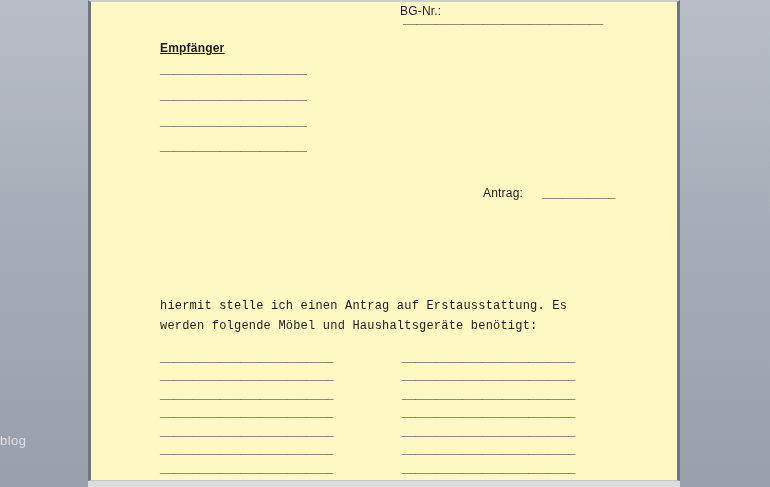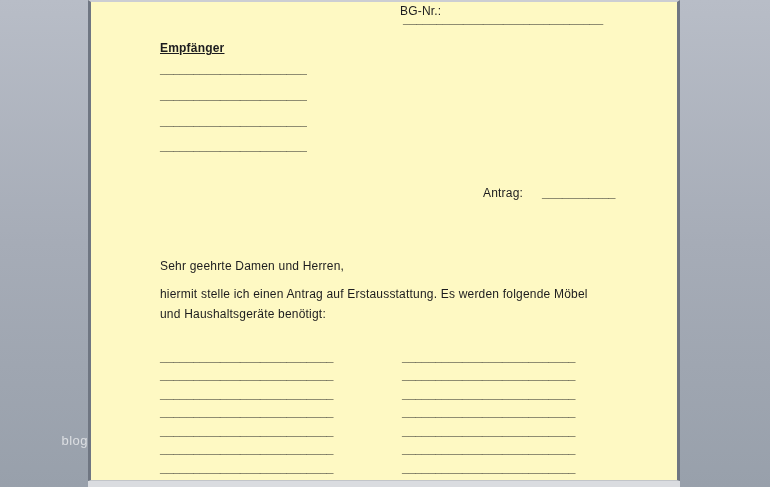--- a/index.html
+++ b/index.html
@@ -9,21 +9,21 @@
     height: 487px;
     overflow: hidden;
     background: linear-gradient(180deg, #b8bdc7 0%, #a6acb7 50%, #98a0ab 100%);
     font-family: "Liberation Sans", sans-serif;
   }
   .blog-watermark {
     position: absolute;
     left: 0;
     top: 433px;
     width: 88px;
-    text-align: right;
+    text-align: left;
     font-size: 13px;
     letter-spacing: 0.5px;
     color: rgba(255, 255, 255, 0.65);
   }
   .doc-column {
     position: absolute;
     left: 88px;
     top: 0;
     width: 592px;
     height: 487px;
@@ -79,23 +79,22 @@
       <div class="t ln" style="left:69px; top:60px;">______________________</div>
       <div class="t ln" style="left:69px; top:86px;">______________________</div>
       <div class="t ln" style="left:69px; top:112px;">______________________</div>
       <div class="t ln" style="left:69px; top:137px;">______________________</div>
 
       <div class="t" style="left:392px; top:184px;">
         <span>Antrag:</span><span class="ln date-gap">___________</span>
       </div>
 
 
-      <div class="t" style="left:69px; top:257px;">Sehr geehrte Damen und Herren,</div>
 
-      <div class="t para" style="left:69px; top:282px;">hiermit stelle ich einen Antrag auf Erstausstattung. Es werden folgende Möbel und Haushaltsgeräte benötigt:</div>
+      <div class="t para" style="left:69px; top:294px;font-family:Liberation Mono, monospace;">hiermit stelle ich einen Antrag auf Erstausstattung. Es werden folgende Möbel und Haushaltsgeräte benötigt:</div>
 
       <div class="row" style="top:348px;">
         <span class="t ln cell-left">__________________________</span>
         <span class="t ln cell-right">__________________________</span>
       </div>
       <div class="row" style="top:366px;">
         <span class="t ln cell-left">__________________________</span>
         <span class="t ln cell-right">__________________________</span>
       </div>
       <div class="row" style="top:385px;">

